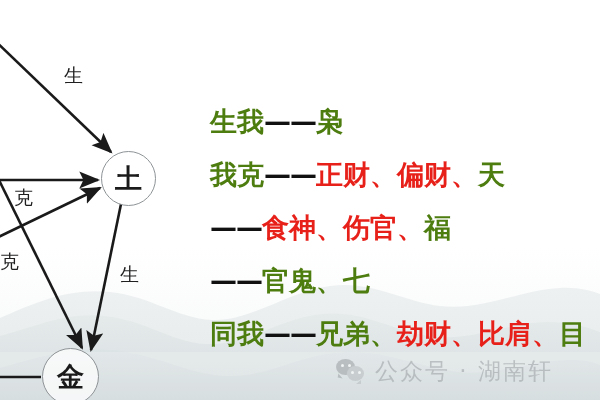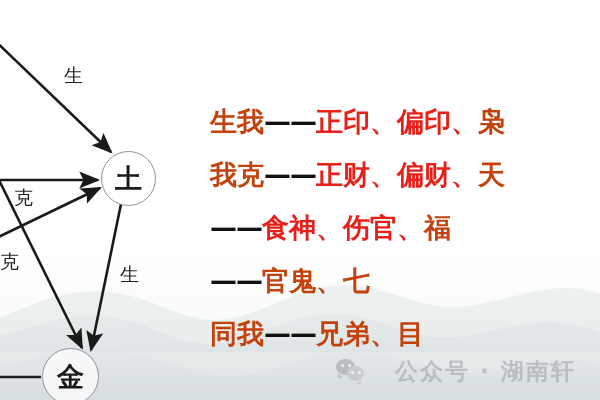--- a/index.html
+++ b/index.html
@@ -81,21 +81,21 @@
     height: 53px;
     display: flex;
     align-items: center;
     white-space: nowrap;
     font-family: "DejaVu Sans", "Liberation Sans", sans-serif;
     font-size: 27px;
     font-weight: 700;
     line-height: 1;
   }
   .seg-dark {
-    color: #c2410c;
+    color: #4d7c0f;
     letter-spacing: 0px;
   }
   .seg-red {
     color: #e7201a;
     letter-spacing: 0px;
   }
   .seg-dash {
     color: #111111;
     letter-spacing: -1px;
   }
@@ -155,26 +155,25 @@
     border-radius: 50%;
     background: #ffffff;
   }
   .wechat-icon .dot1 { left: 5px;  top: 6px; }
   .wechat-icon .dot2 { left: 12px; top: 6px; }
   .wechat-icon .dot3 { left: 15px; top: 13px; background: #ffffff; }
   .wechat-icon .dot4 { left: 22px; top: 13px; background: #ffffff; }
   .watermark-text {
     font-family: "DejaVu Sans", "Liberation Sans", sans-serif;
     font-size: 23px;
-    font-weight: 700;
+    font-weight: 400;
     color: #9aa0a3;
     letter-spacing: 2px;
     white-space: nowrap;
     line-height: 1;
-    margin-left: 20px;
   }
 </style>
 </head>
 <body>
 
 <div id="screenshot">
 
   <svg class="bg-layer" viewBox="0 0 600 400" preserveAspectRatio="none">
     <defs>
       <linearGradient id="skyGrad" x1="0" y1="0" x2="0" y2="1">
@@ -250,21 +249,20 @@
     <div class="edge-label lbl-ke-upper">克</div>
     <div class="edge-label lbl-ke-lower">克</div>
     <div class="edge-label lbl-sheng-mid">生</div>
   </div>
 
   <div class="text-block">
 
     <div class="text-row">
       <span class="seg-dark">生我</span>
       <span class="seg-dash">——</span>
-      <span class="seg-red">正印、偏印、</span>
       <span class="seg-dark">枭</span>
     </div>
 
     <div class="text-row">
       <span class="seg-dark">我克</span>
       <span class="seg-dash">——</span>
       <span class="seg-red">正财、偏财、</span>
       <span class="seg-dark">天</span>
     </div>
 
@@ -277,20 +275,21 @@
     <div class="text-row">
       <span class="seg-dash">——</span>
       <span class="seg-dark">官鬼、</span>
       <span class="seg-dark">七</span>
     </div>
 
     <div class="text-row">
       <span class="seg-dark">同我</span>
       <span class="seg-dash">——</span>
       <span class="seg-dark">兄弟、</span>
+      <span class="seg-red">劫财、比肩、</span>
       <span class="seg-dark">目</span>
     </div>
 
   </div>
 
   <div class="watermark">
     <span class="wechat-icon">
       <span class="bubble-a"></span>
       <span class="bubble-b"></span>
       <span class="dot dot1"></span>

